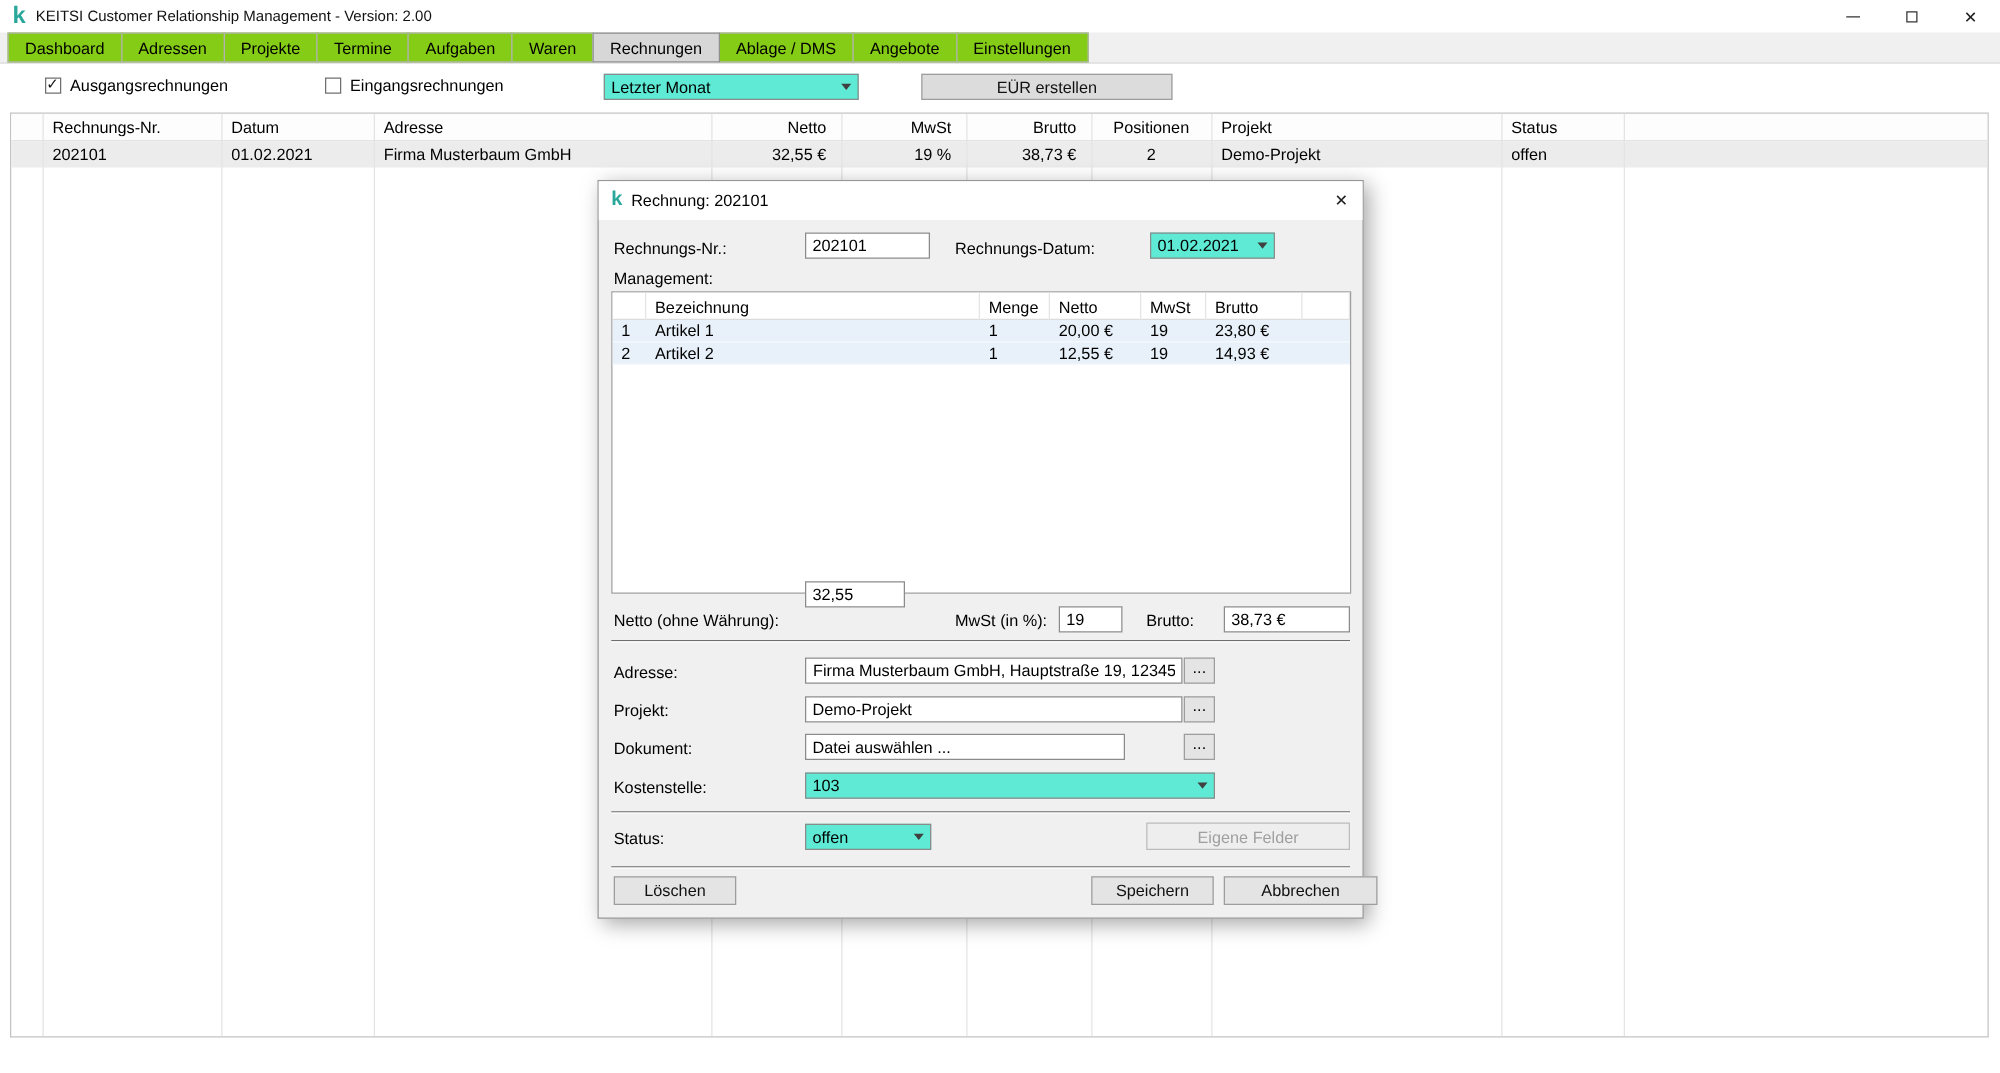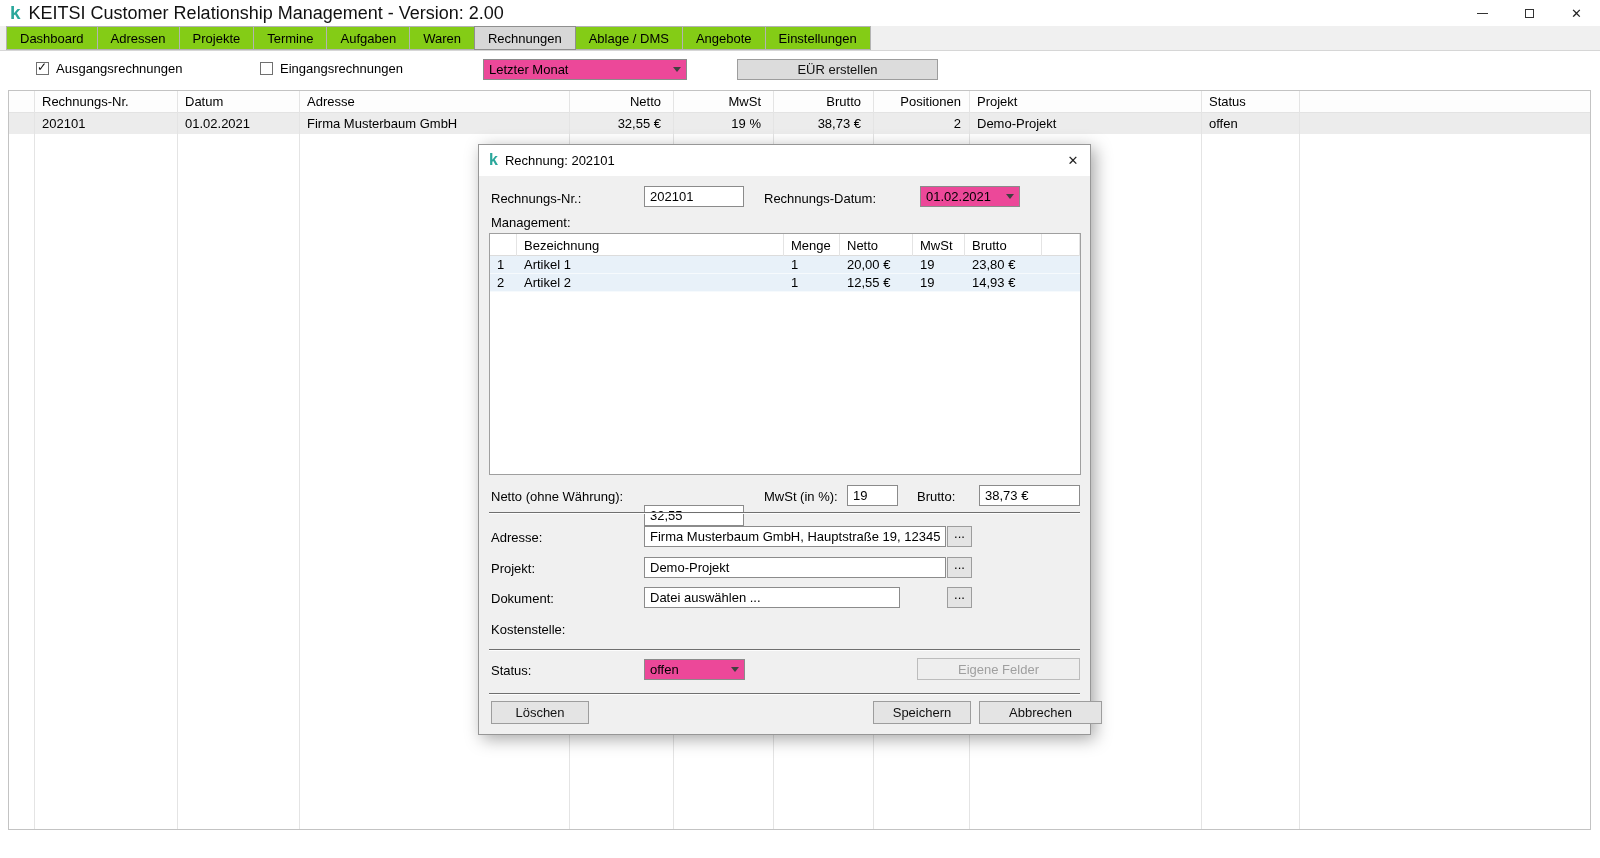--- a/index.html
+++ b/index.html
@@ -3,51 +3,51 @@
 <meta charset="utf-8">
 <style>
   * { box-sizing: border-box; margin: 0; padding: 0; }
   html,body { width:1600px; height:858px; }
   body { font-family: "Liberation Sans", sans-serif; font-size: 13px; color:#000; background:#fff; }
   .app { position:relative; width:1600px; height:858px; background:#fff; overflow:hidden; }
 
   
   .titlebar { position:absolute; left:0; top:0; width:100%; height:26px; background:#fff; display:flex; align-items:center; }
   .app-logo { color:#2aa79b; font-weight:700; font-size:19px; line-height:1; margin:0 8px 2px 10px; }
-  .win-title { font-size:18px; color:#111; }
+  .win-title { font-size:12px; color:#111; }
   .win-controls { margin-left:auto; display:flex; height:100%; }
   .win-btn { width:47px; height:100%; display:flex; align-items:center; justify-content:center; color:#222; font-size:13px; }
   .min-glyph { display:block; width:11px; height:1px; background:#333; }
   .max-glyph { display:block; width:9px; height:9px; border:1px solid #333; background:transparent; }
 
   
   .tabbar { position:absolute; left:0; top:26px; width:100%; height:25px; background:#f0f0f0; border-bottom:1px solid #d6d6d6; display:flex; padding-left:6px; }
   .tab { height:24px; display:flex; align-items:center; padding:0 13px; border:1px solid #b3b3b3; margin-right:-1px; background:#84cc16; cursor:default; white-space:nowrap; }
   .tab.active { background:#d7d7d7; border-color:#8f8f8f; position:relative; z-index:2; }
 
   
   .toolbar { position:absolute; left:0; top:51px; width:100%; height:36px; background:#fff; }
   .chk { position:absolute; top:10px; display:flex; align-items:center; gap:7px; }
   .chk-box { width:13px; height:13px; background:#fff; border:1px solid #707070; position:relative; display:inline-block; }
   .chk-box.checked::after { content:"✓"; position:absolute; left:0px; top:-3px; font-size:12px; color:#111; }
-  .combo { background:#ec4899; border:1px solid #8b8b8b; display:flex; align-items:center; padding:0 5px; height:21px; }
+  .combo { background:#5eead4; border:1px solid #8b8b8b; display:flex; align-items:center; padding:0 5px; height:21px; }
   .combo .combo-text { white-space:nowrap; overflow:hidden; }
   .combo .arrow { margin-left:auto; width:0; height:0; border-left:4px solid transparent; border-right:4px solid transparent; border-top:5px solid #404040; }
   .toolbar-combo { position:absolute; left:483px; top:8px; width:204px; }
   .btn { background:#e4e4e4; border:1px solid #9d9d9d; display:flex; align-items:center; justify-content:center; font-size:13px; color:#111; cursor:default; }
   .eur-btn { position:absolute; left:737px; top:8px; width:201px; height:21px; background:#dcdcdc; }
 
   
   .inv-table { position:absolute; left:8px; top:90px; width:1583px; height:740px; border:1px solid #c3c3c3; background:#fff; overflow:hidden; }
   .inv-grid { display:grid; grid-template-columns:25px 143px 122px 270px 104px 100px 100px 96px 232px 98px 1fr; align-items:center; }
   .inv-head { height:22px; border-bottom:1px solid #e3e3e3; background:#fdfdfd; }
   .inv-row { height:21px; background:#ececec; position:relative; }
   .cell { padding:0 8px; white-space:nowrap; overflow:hidden; }
   .cell.r { text-align:right; padding-right:12px; }
-  .cell.ctr { text-align:right; }
+  .cell.ctr { text-align:center; }
   .vlines { position:absolute; top:0; bottom:0; left:0; right:0; pointer-events:none; z-index:3; }
   .vline { position:absolute; top:0; bottom:0; width:1px; background:#e4e4e4; }
 
   
   .dialog { position:absolute; left:478px; top:144px; width:613px; height:591px; background:#f0f0f0; border:1px solid #979797; box-shadow:4px 4px 16px rgba(0,0,0,.35); z-index:10; }
   .dlg-titlebar { position:absolute; left:0; top:0; width:100%; height:31px; background:#fff; display:flex; align-items:center; }
   .dlg-logo { color:#2aa79b; font-weight:700; font-size:16px; margin:0 7px 2px 10px; }
   .dlg-title { font-size:13px; }
   .dlg-close { margin-left:auto; width:34px; height:100%; display:flex; align-items:center; justify-content:center; color:#222; font-size:13px; }
   .dlg-label { position:absolute; white-space:nowrap; }
@@ -200,21 +200,21 @@
         <div class="pcell">Artikel 2</div>
         <div class="pcell">1</div>
         <div class="pcell">12,55 €</div>
         <div class="pcell">19</div>
         <div class="pcell">14,93 €</div>
         <div class="pcell"></div>
       </div>
     </div>
 
     <div class="dlg-label" style="left:12px; top:344px;">Netto (ohne Währung):</div>
-    <input class="tb" style="left: 165px; top: 360px; width: 100px;" value="32,55">
+    <input class="tb" style="left: 165px; top: 320px; width: 80px;" value="32,55">
     <div class="dlg-label" style="left:285px; top:344px;">MwSt (in %):</div>
     <input class="tb" style="left: 368px; top: 340px; width: 51px;" value="19">
     <div class="dlg-label" style="left:438px; top:344px;">Brutto:</div>
     <input class="tb" style="left: 500px; top: 340px; width: 101px;" value="38,73 €">
 
     <div class="sep" style="top:367px;"></div>
 
     <div class="dlg-label" style="left:12px; top:385px;">Adresse:</div>
     <input class="tb" style="left: 165px; top: 381px; width: 302px;" value="Firma Musterbaum GmbH, Hauptstraße 19, 12345,">
     <div class="dots-btn" style="left:468px; top:381px;">
@@ -227,20 +227,24 @@
         <span>...</span>
       </div>
 
     <div class="dlg-label" style="left:12px; top:446px;">Dokument:</div>
     <input class="tb" style="left: 165px; top: 442px; width: 256px;" value="Datei auswählen ...">
     <div class="dots-btn" style="left:468px; top:442px;">
         <span>...</span>
       </div>
 
     <div class="dlg-label" style="left:12px; top:477px;">Kostenstelle:</div>
+    <div class="combo" style="position:absolute; left:165px; top:473px; width:328px;">
+      <span class="combo-text">103</span>
+      <span class="arrow"></span>
+    </div>
 
     <div class="sep" style="top:504px;"></div>
 
     <div class="dlg-label" style="left:12px; top:518px;">Status:</div>
     <div class="combo" style="position:absolute; left:165px; top:514px; width:101px;">
       <span class="combo-text">offen</span>
       <span class="arrow"></span>
     </div>
     <div class="btn dlg-btn disabled" style="left:438px; top:513px; width:163px; height:22px;">Eigene Felder</div>
 

